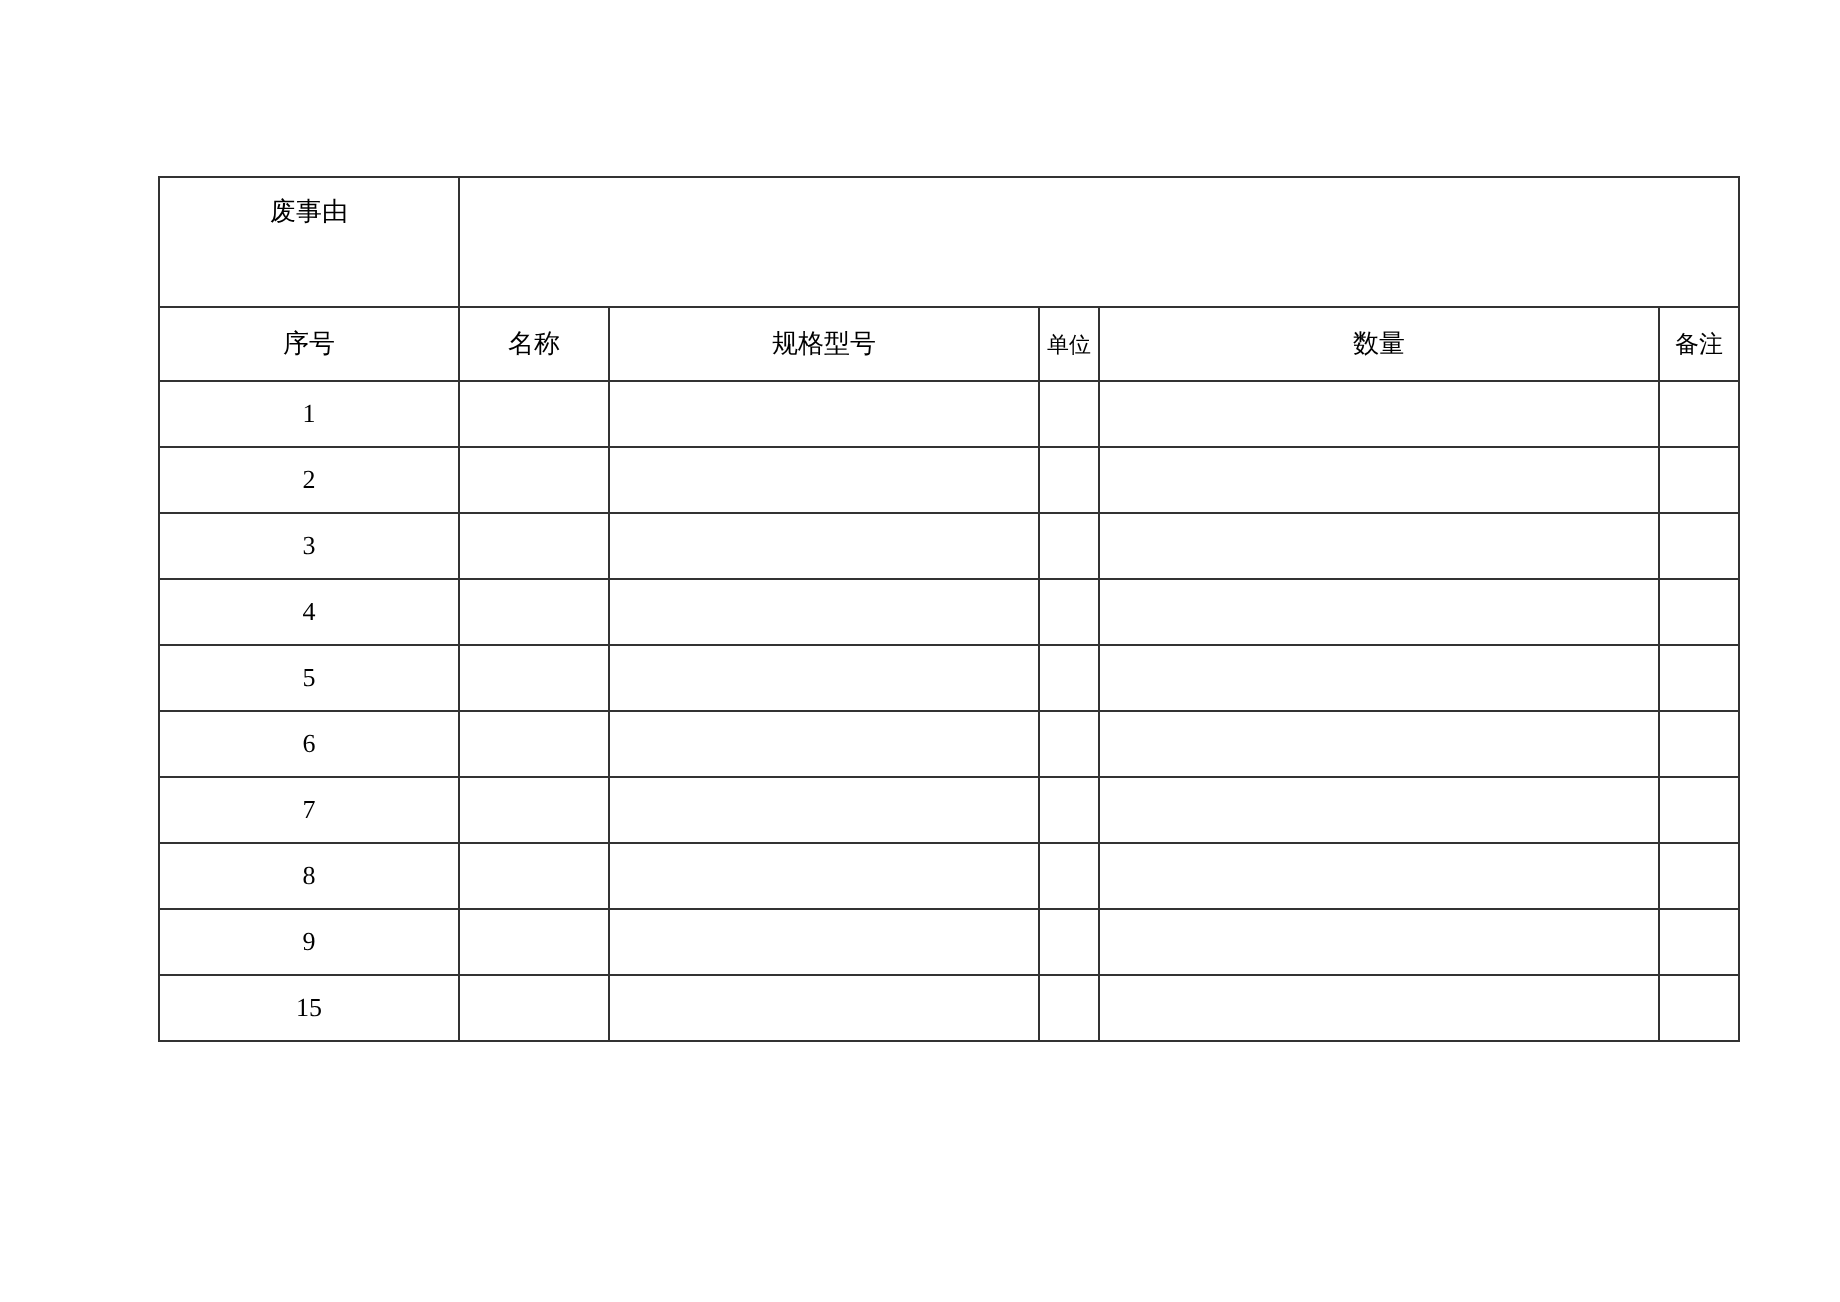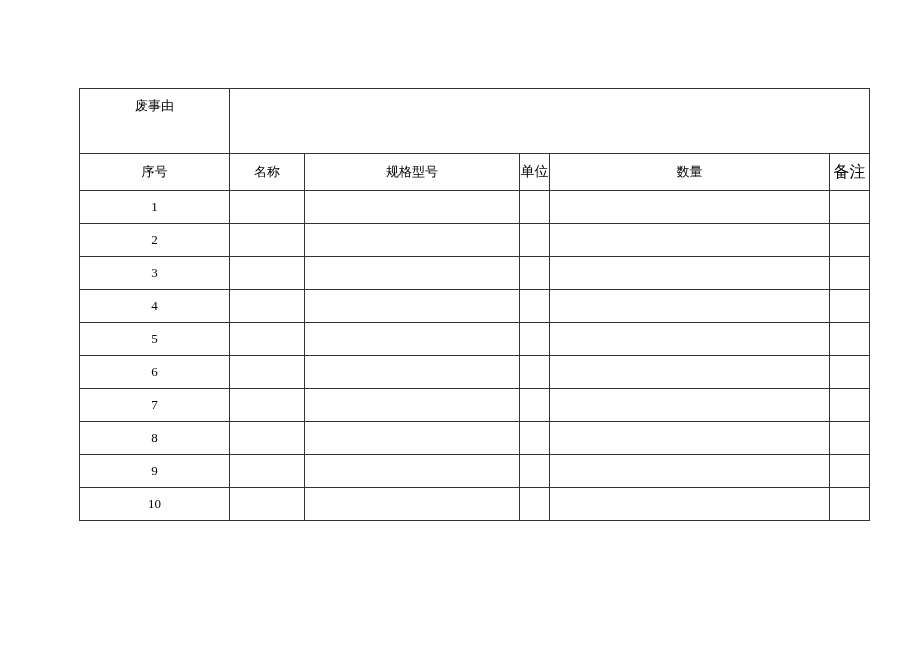--- a/index.html
+++ b/index.html
@@ -50,23 +50,23 @@
     }
     .row-colheader td {
       height: 37px;
     }
     .row-data td {
       height: 33px;
     }
     .col-seq { width: 150px; }
     .col-name { width: 75px; }
     .col-spec { width: 215px; }
-    .col-unit { width: 30px; font-size: 14px;}
+    .col-unit { width: 30px; font-size: 11px;}
     .col-qty { width: 280px; }
-    .col-note { width: 40px; font-size: 16px;}
+    .col-note { width: 40px; font-size: 12px;}
   </style>
 </head>
 <body>
 
 <div class="page">
   <div class="table-container">
     <table>
       <colgroup>
         <col class="col-seq">
         <col class="col-name">
@@ -154,21 +154,21 @@
       </tr>
       <tr class="row-data">
         <td>9</td>
         <td></td>
         <td></td>
         <td></td>
         <td></td>
         <td></td>
       </tr>
       <tr class="row-data">
-        <td>10</td>
+        <td>15</td>
         <td></td>
         <td></td>
         <td></td>
         <td></td>
         <td></td>
       </tr>
     </tbody>
       </table>
   </div>
 </div>

